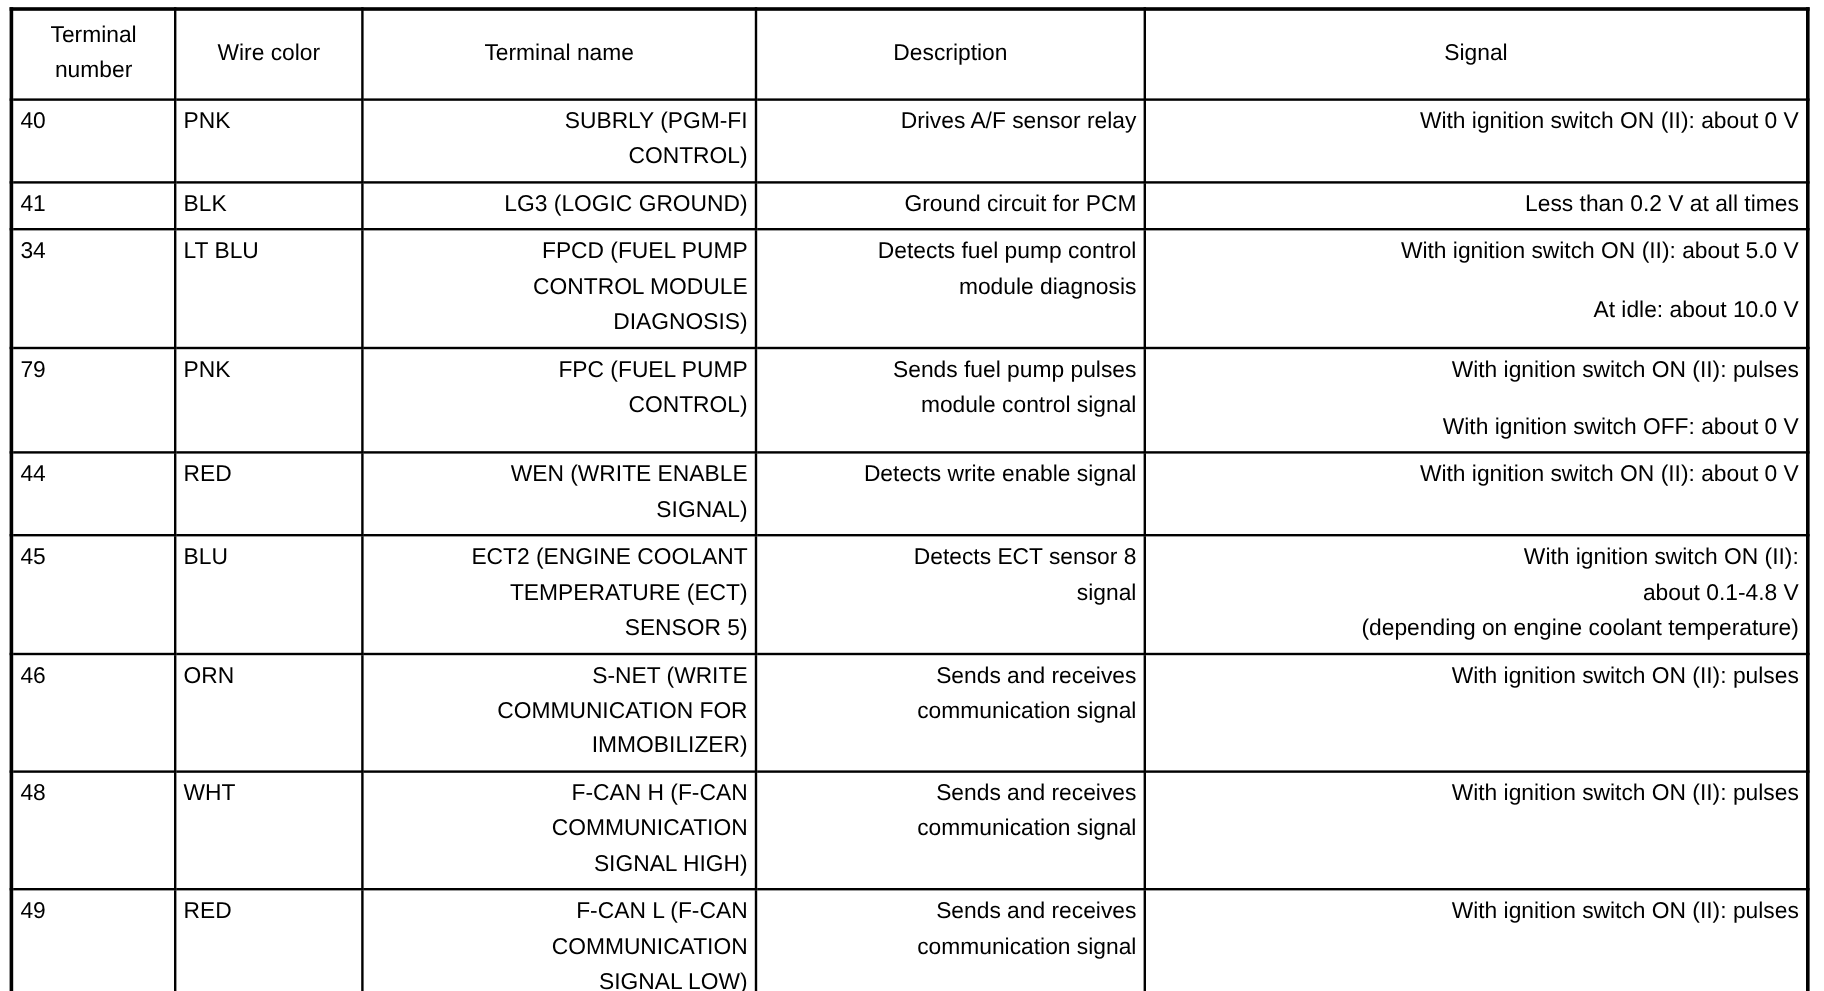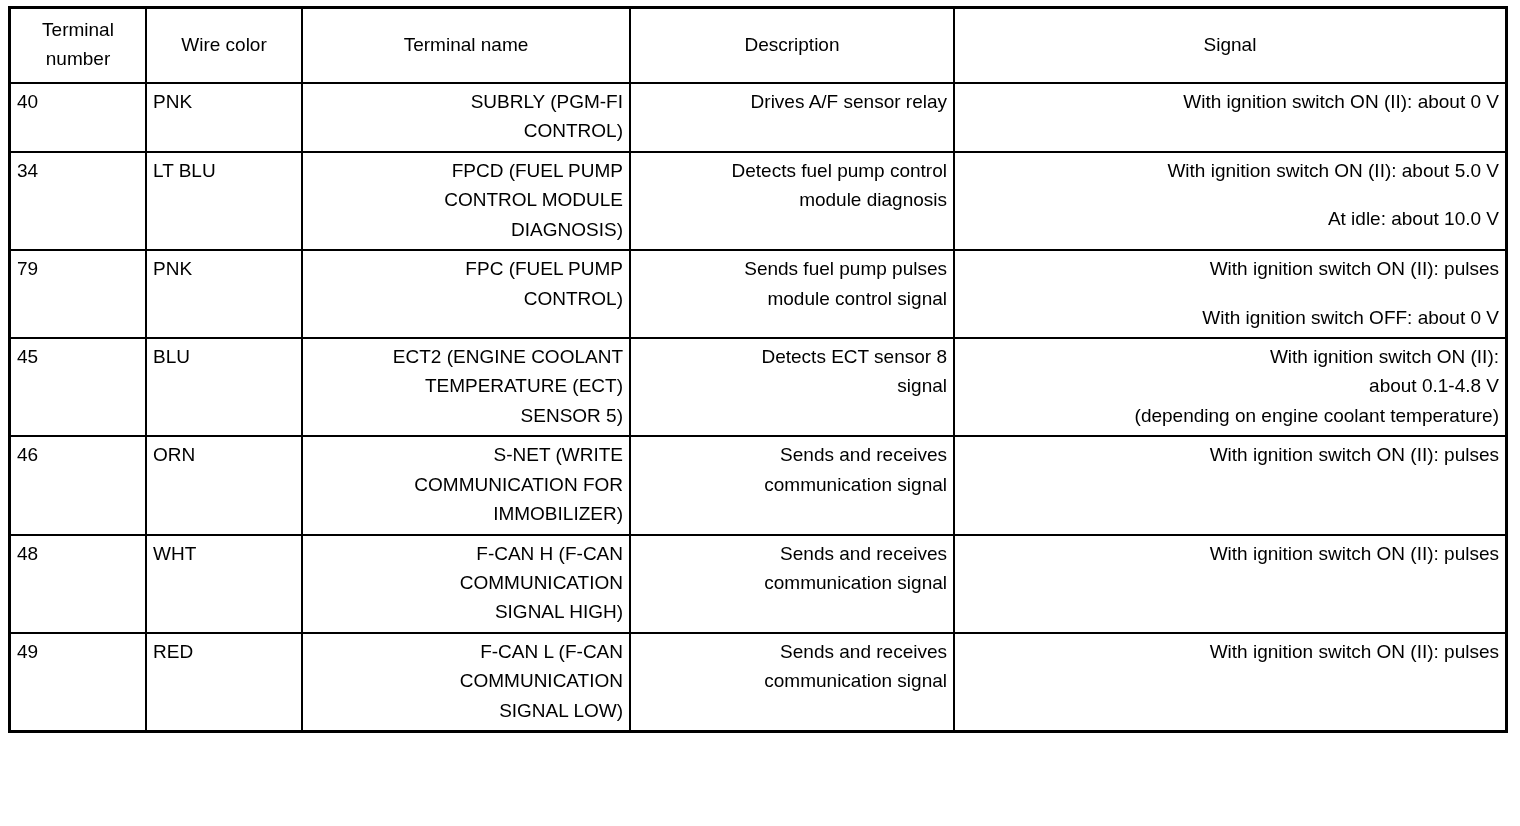--- a/index.html
+++ b/index.html
@@ -102,20 +102,37 @@
           </td>
           <td class="c-desc">
             <span class="cell-line">Drives A/F sensor relay</span>
           </td>
           <td class="c-signal">
             <span class="cell-line">With ignition switch ON (II): about 0 V</span>
           </td>
         </tr>
         <tr>
           <td class="c-term">
+            <span class="cell-line">41</span>
+          </td>
+          <td class="c-wire">
+            <span class="cell-line">BLK</span>
+          </td>
+          <td class="c-name">
+            <span class="cell-line">LG3 (LOGIC GROUND)</span>
+          </td>
+          <td class="c-desc">
+            <span class="cell-line">Ground circuit for PCM</span>
+          </td>
+          <td class="c-signal">
+            <span class="cell-line">Less than 0.2 V at all times</span>
+          </td>
+        </tr>
+        <tr>
+          <td class="c-term">
             <span class="cell-line">34</span>
           </td>
           <td class="c-wire">
             <span class="cell-line">LT BLU</span>
           </td>
           <td class="c-name">
             <span class="cell-line">FPCD (FUEL PUMP</span>
             <span class="cell-line">CONTROL MODULE</span>
             <span class="cell-line">DIAGNOSIS)</span>
           </td>
@@ -141,20 +158,38 @@
             <span class="cell-line">CONTROL)</span>
           </td>
           <td class="c-desc">
             <span class="cell-line">Sends fuel pump pulses</span>
             <span class="cell-line">module control signal</span>
           </td>
           <td class="c-signal">
             <span class="cell-line">With ignition switch ON (II): pulses</span>
             <span class="cell-line blank"></span>
             <span class="cell-line">With ignition switch OFF: about 0 V</span>
+          </td>
+        </tr>
+        <tr>
+          <td class="c-term">
+            <span class="cell-line">44</span>
+          </td>
+          <td class="c-wire">
+            <span class="cell-line">RED</span>
+          </td>
+          <td class="c-name">
+            <span class="cell-line">WEN (WRITE ENABLE</span>
+            <span class="cell-line">SIGNAL)</span>
+          </td>
+          <td class="c-desc">
+            <span class="cell-line">Detects write enable signal</span>
+          </td>
+          <td class="c-signal">
+            <span class="cell-line">With ignition switch ON (II): about 0 V</span>
           </td>
         </tr>
         <tr>
           <td class="c-term">
             <span class="cell-line">45</span>
           </td>
           <td class="c-wire">
             <span class="cell-line">BLU</span>
           </td>
           <td class="c-name">

